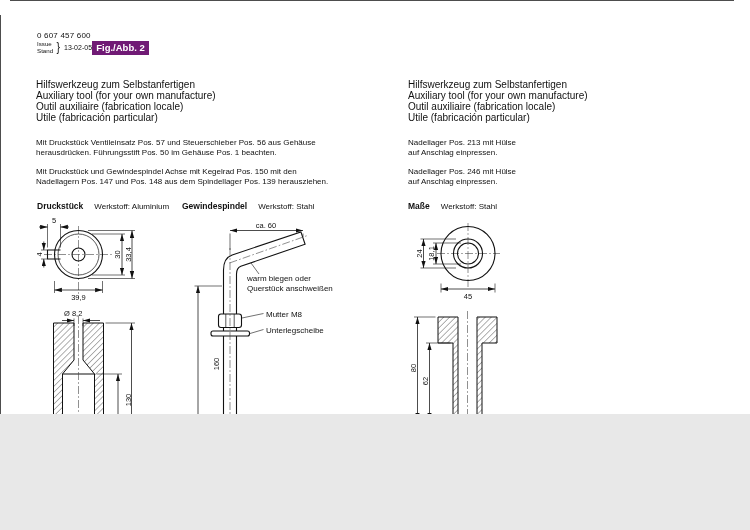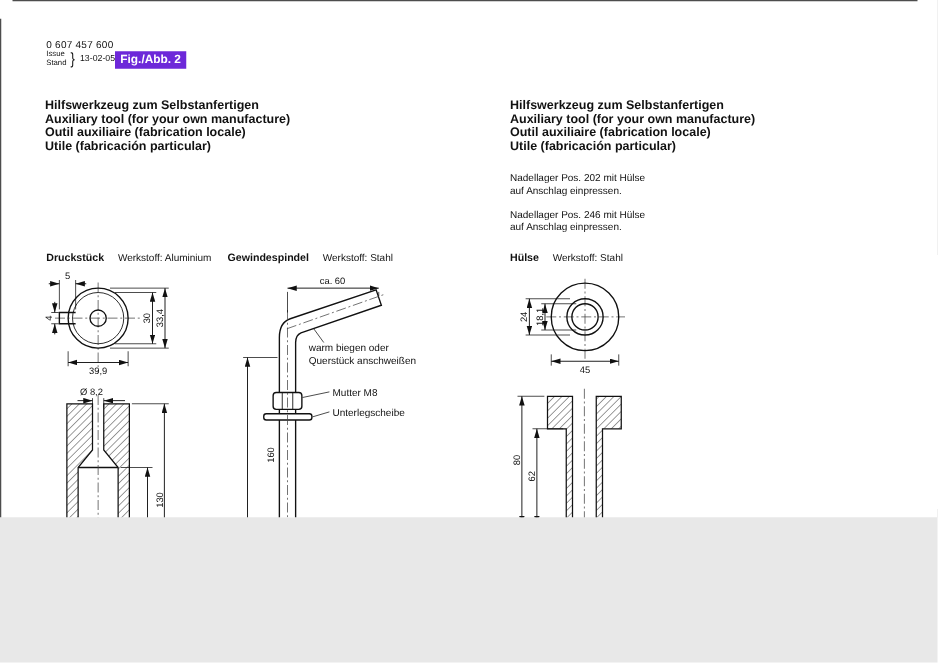--- a/index.html
+++ b/index.html
@@ -7,24 +7,24 @@
         font-family:"Liberation Sans",sans-serif;color:#111}
   .abs{position:absolute}
   
   .edge-top{position:absolute;left:10px;top:0;width:724px;height:1.3px;background:#2e2e2e;opacity:.85}
   .edge-left{position:absolute;left:0;top:15px;width:1.3px;height:494px;background:#2e2e2e;opacity:.85}
   
   .part-number{position:absolute;left:37px;top:31px;font-size:8px;letter-spacing:.2px}
   .issue-stand{position:absolute;left:37px;top:41px;font-size:6.2px;line-height:6.6px}
   .brace{position:absolute;left:56px;top:39px;font-size:13px;font-weight:300;transform:scaleX(.8)}
   .issue-date{position:absolute;left:64px;top:44px;font-size:7px}
-  .fig-box{position:absolute;left:92px;top:41px;width:57px;height:13.5px;background:#6d28d9;color:#fff;
+  .fig-box{position:absolute;left:92px;top:41px;width:57px;height:13.5px;background:#701a75;color:#fff;
            font-size:9.5px;font-weight:bold;display:flex;align-items:center;justify-content:center}
   
-  .headings{position:absolute;top:79px;font-size:10px;font-weight:bold;line-height:11px;white-space:nowrap}
+  .headings{position:absolute;top:79px;font-size:10px;font-weight:normal;line-height:11px;white-space:nowrap}
   .par{position:absolute;font-size:8px;line-height:10px;white-space:nowrap}
   .col-l{left:36px}.col-r{left:408px}
   
   .sec-title{position:absolute;top:201px;font-size:8px;white-space:nowrap;display:flex;gap:11px;align-items:baseline}
   .sec-title b{font-size:8.5px}
   
   svg text{font-family:"Liberation Sans",sans-serif;font-size:7.5px;fill:#111}
   svg text.note{font-size:8px}
   .out{stroke:#111;stroke-width:1.1;fill:none}
   .outf{stroke:#111;stroke-width:1.1;fill:#fff}
@@ -63,46 +63,54 @@
   <div class="brace">}</div>
   <div class="issue-date">13-02-05</div>
   <div class="fig-box">Fig./Abb. 2</div>
 
   <div class="headings col-l">
     <div>Hilfswerkzeug zum Selbstanfertigen</div>
     <div>Auxiliary tool (for your own manufacture)</div>
     <div>Outil auxiliaire (fabrication locale)</div>
     <div>Utile (fabricación particular)</div>
   </div>
+  <div class="par col-l" style="top:138px">
+    <div>Mit Druckstück Ventileinsatz Pos. 57 und Steuerschieber Pos. 56 aus Gehäuse</div>
+    <div>herausdrücken. Führungsstift Pos. 50 im Gehäuse Pos. 1 beachten.</div>
+  </div>
+  <div class="par col-l" style="top:167px">
+    <div>Mit Druckstück und Gewindespindel Achse mit Kegelrad Pos. 150 mit den</div>
+    <div>Nadellagern Pos. 147 und Pos. 148 aus dem Spindellager Pos. 139 herausziehen.</div>
+  </div>
 
   <div class="headings col-r">
     <div>Hilfswerkzeug zum Selbstanfertigen</div>
     <div>Auxiliary tool (for your own manufacture)</div>
     <div>Outil auxiliaire (fabrication locale)</div>
     <div>Utile (fabricación particular)</div>
   </div>
   <div class="par col-r" style="top:138px">
-    <div>Nadellager Pos. 202 mit Hülse</div>
+    <div>Nadellager Pos. 213 mit Hülse</div>
     <div>auf Anschlag einpressen.</div>
   </div>
   <div class="par col-r" style="top:167px">
     <div>Nadellager Pos. 246 mit Hülse</div>
     <div>auf Anschlag einpressen.</div>
   </div>
 
   <div class="sec-title" style="left:37px">
     <b>Druckstück</b>
     <span>Werkstoff: Aluminium</span>
   </div>
   <div class="sec-title" style="left:182px">
     <b>Gewindespindel</b>
     <span>Werkstoff: Stahl</span>
   </div>
   <div class="sec-title" style="left:408px">
-    <b>Hülse</b>
+    <b>Maße</b>
     <span>Werkstoff: Stahl</span>
   </div>
 
   <svg class="abs" style="left:25px;top:212px" width="150" height="300" viewBox="25 212 150 300">
     <g>
       <line class="cl" x1="44" y1="254.5" x2="114" y2="254.5"></line>
       <line class="cl" x1="78.5" y1="226" x2="78.5" y2="298"></line>
       <circle class="out" cx="78.5" cy="254.5" r="24"></circle>
       <circle class="thin" cx="78.5" cy="254.5" r="20.5"></circle>
       <circle class="out" cx="78.5" cy="254.5" r="6.5"></circle>

